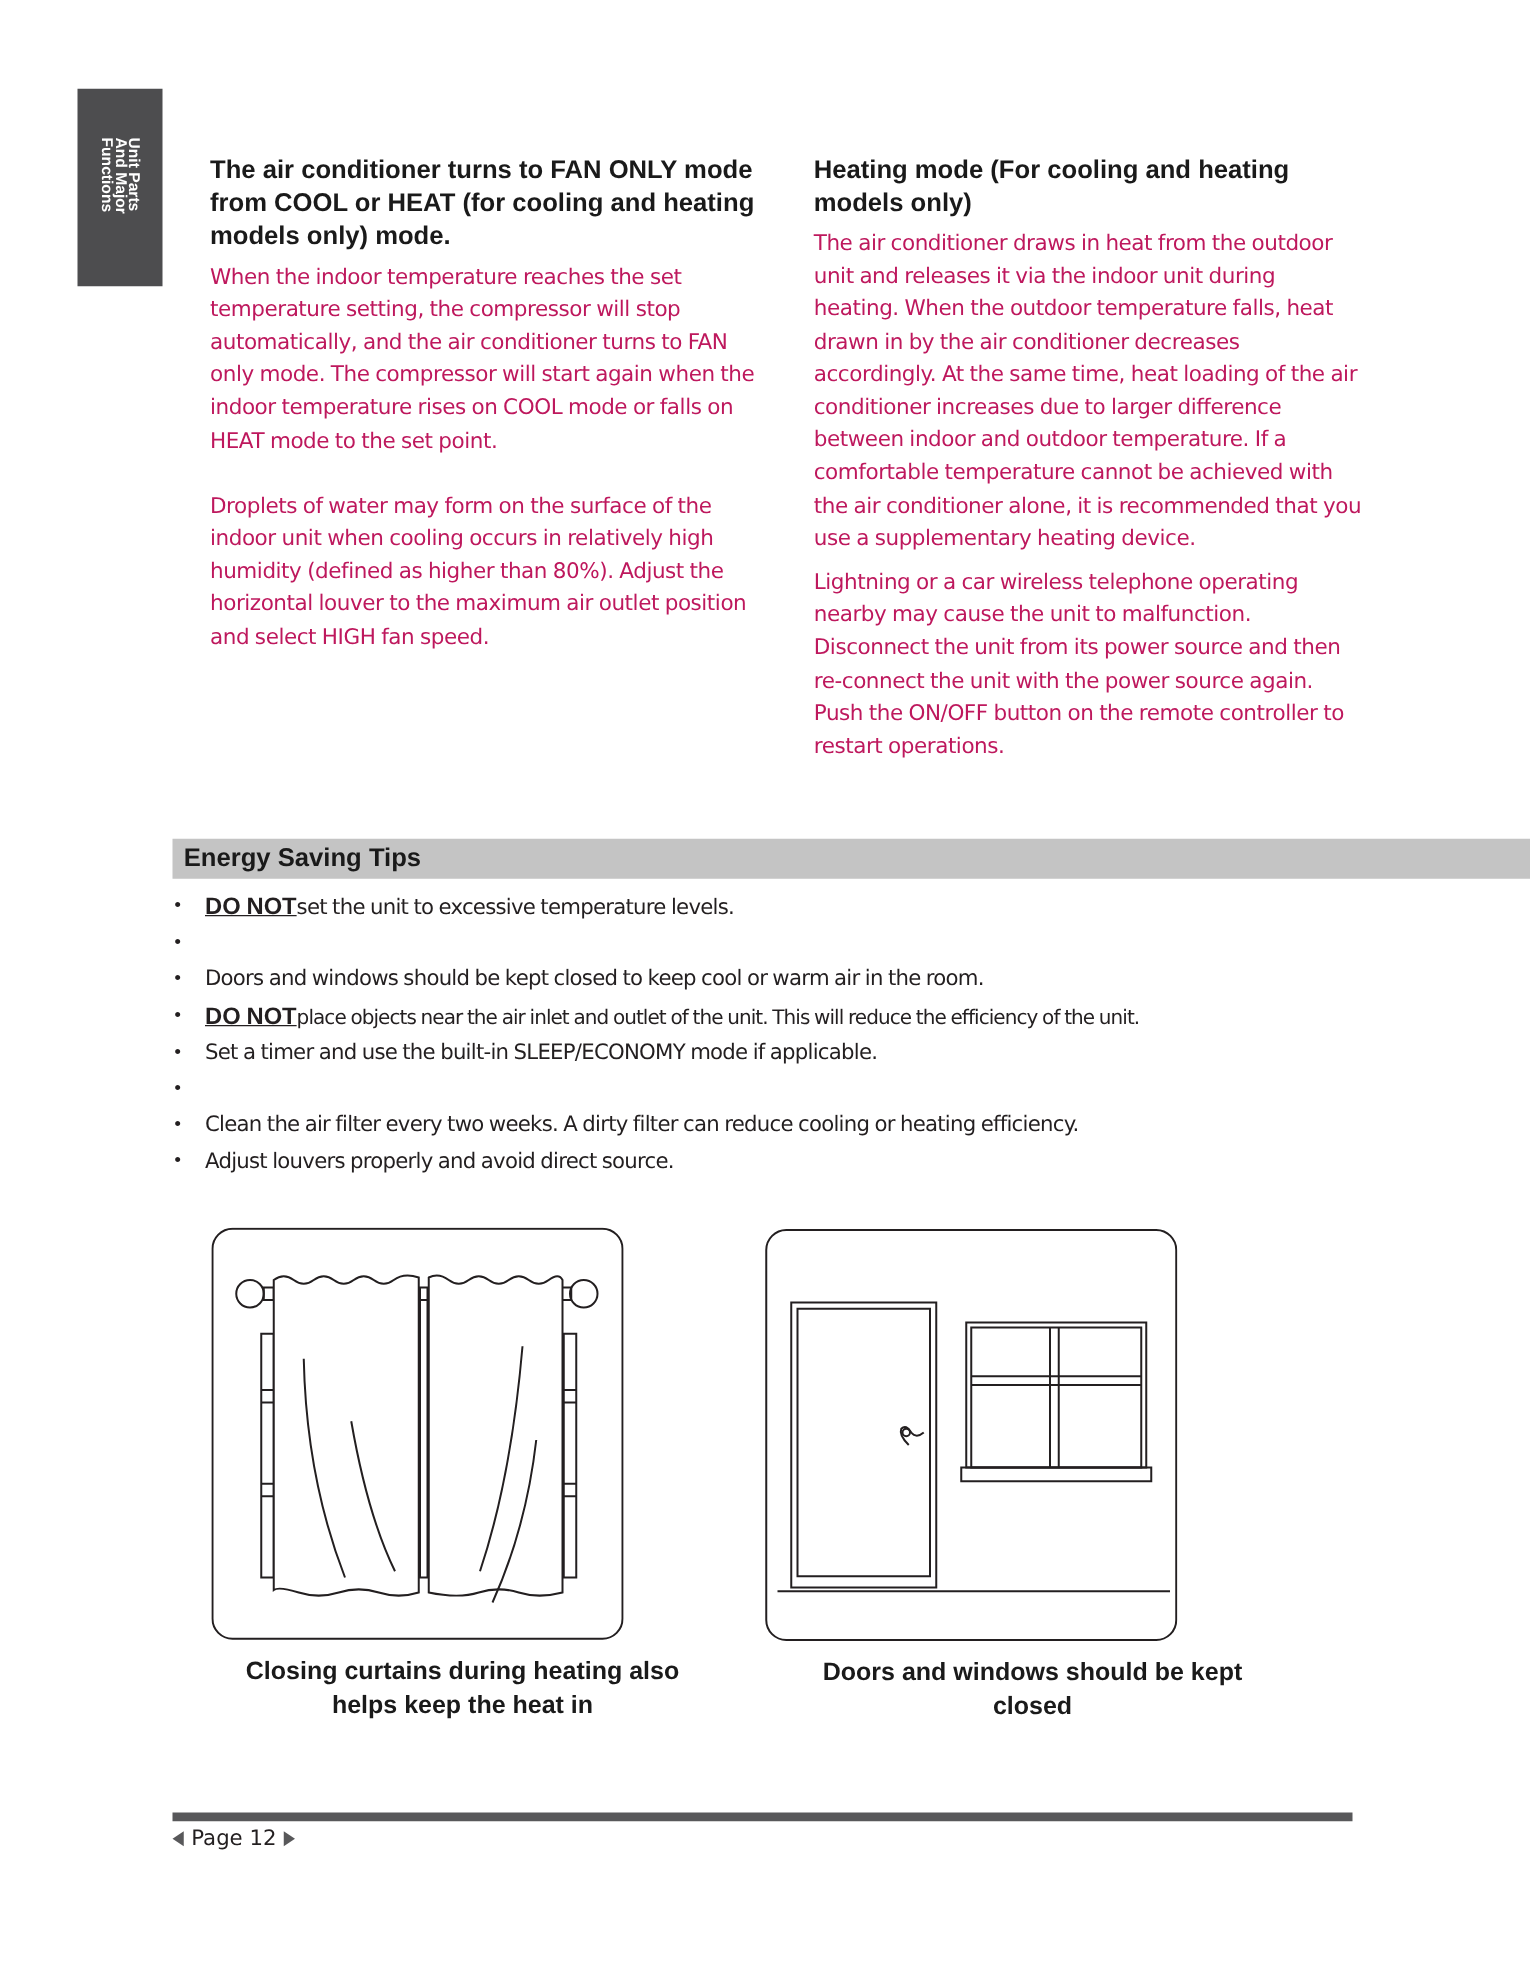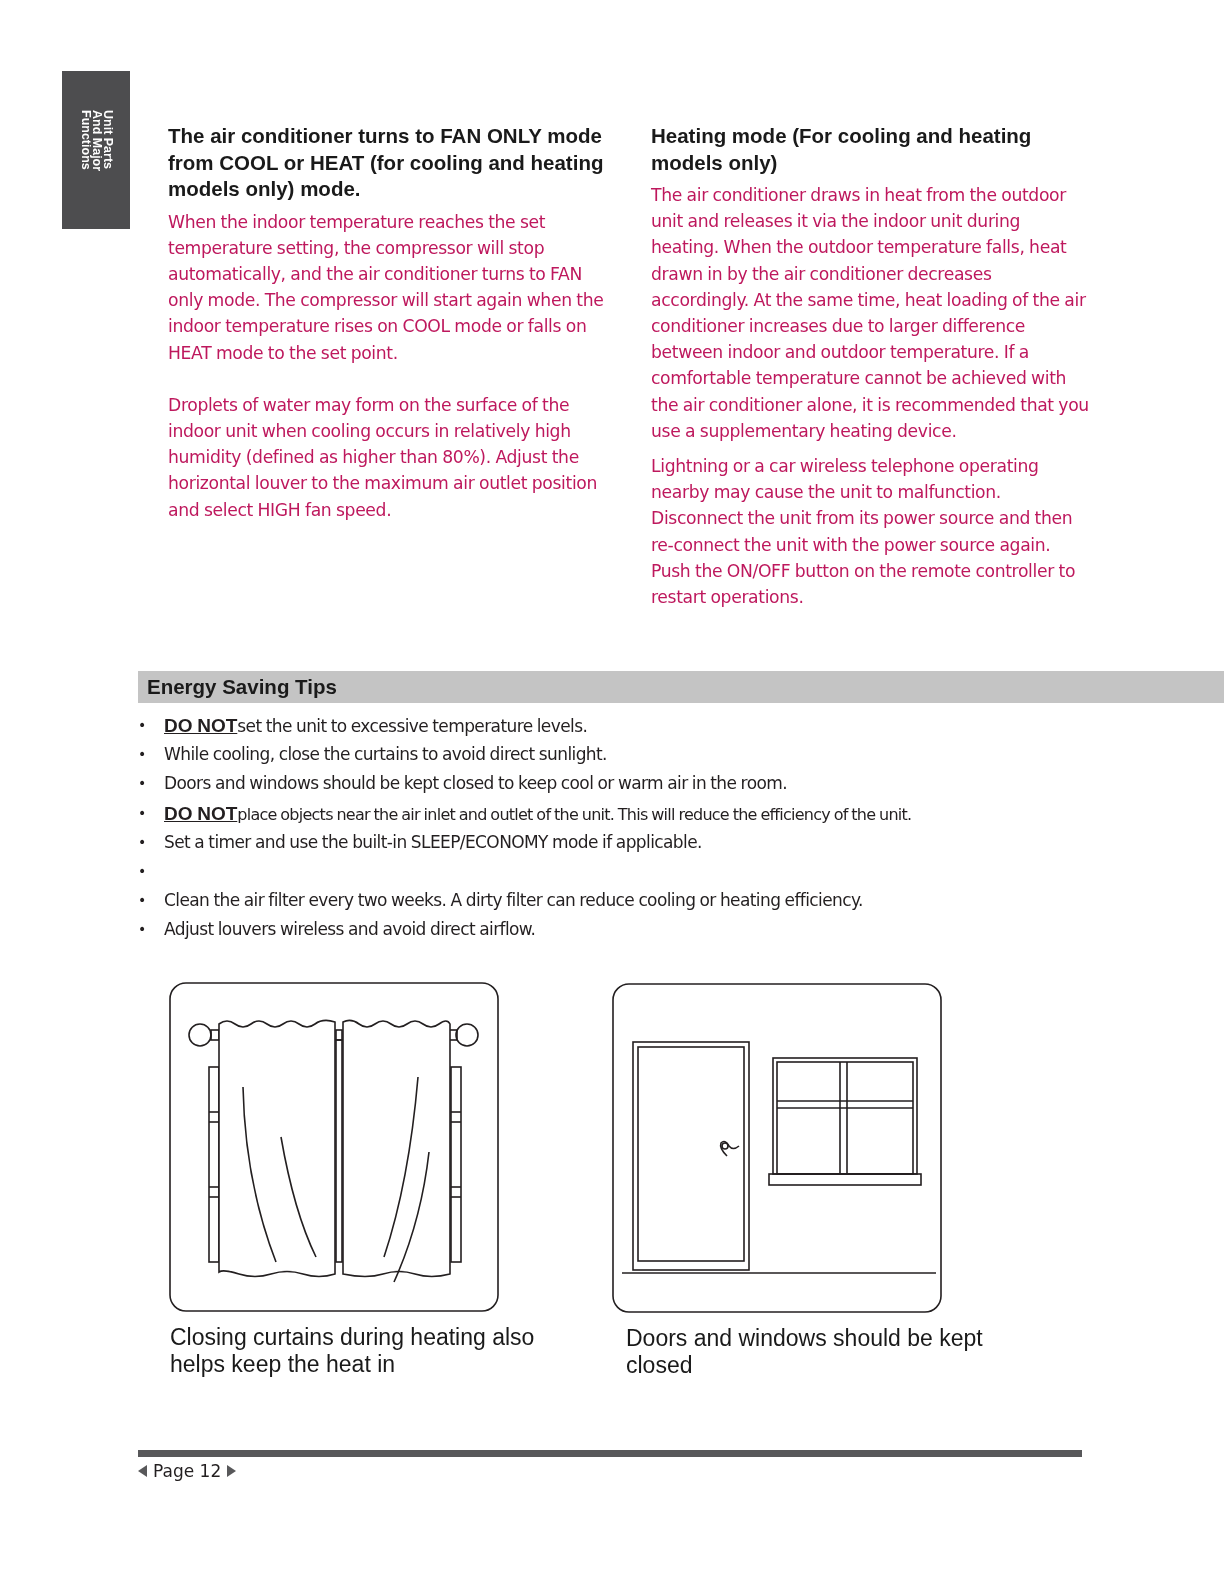--- a/index.html
+++ b/index.html
@@ -26,22 +26,22 @@
   .tips { position: absolute; left: 138px; top: 711px; width: 960px; margin: 0; padding: 0; list-style: none; }
   .tip { position: relative; padding-left: 26px; height: 29.2px; font-family: "DejaVu Sans", sans-serif;
          font-size: 17px; line-height: 29.2px; color: #231f20; letter-spacing: -0.6px; word-spacing: -0.6px; white-space: nowrap; }
   .tip.narrow { font-size: 16px; letter-spacing: -0.75px; }
   .bullet { position: absolute; left: 0; top: 0; width: 10px; font-size: 14px; }
   .dn { font-family: "Liberation Sans", sans-serif; font-weight: bold; text-decoration: underline;
         font-size: 19px; letter-spacing: 0; margin-right: 0; }
   .figure { position: absolute; width: 330px; height: 330px; }
   .fig-curtain { left: 169px; top: 982px; }
   .fig-door { left: 612px; top: 983px; }
-  .caption { position: absolute; font-family: "Liberation Sans", sans-serif; font-weight: normal;
-             font-size: 23px; line-height: 27px; color: #1a1a1a; width: 400px; }
+  .caption { position: absolute; font-family: "Liberation Sans", sans-serif; font-weight: bold;
+             font-size: 20px; line-height: 27px; color: #1a1a1a; width: 400px; text-align: center; }
   .cap-left { left: 170px; top: 1324px; }
   .cap-right { left: 626px; top: 1325px; }
   .footer-bar { position: absolute; left: 138px; top: 1450px; width: 944px; height: 7px; background: #58585a; }
   .footer { position: absolute; left: 138px; top: 1461px; font-family: "DejaVu Sans", sans-serif;
             font-size: 17px; color: #231f20; display: flex; align-items: center; gap: 6px; }
   .tri { display: inline-block; width: 0; height: 0; border-top: 6px solid transparent; border-bottom: 6px solid transparent; }
   .tri-left { border-right: 9px solid #58585a; }
   .tri-right { border-left: 9px solid #58585a; }
 </style>
 </head>
@@ -64,27 +64,27 @@
   <p class="p">The air conditioner draws in heat from the outdoor unit and releases it via the indoor unit during heating. When the outdoor temperature falls, heat drawn in by the air conditioner decreases accordingly. At the same time, heat loading of the air conditioner increases due to larger difference between indoor and outdoor temperature. If a comfortable temperature cannot be achieved with the air conditioner alone, it is recommended that you use a supplementary heating device.</p>
   <p class="p gap-s">Lightning or a car wireless telephone operating nearby may cause the unit to malfunction. Disconnect the unit from its power source and then re-connect the unit with the power source again. Push the ON/OFF button on the remote controller to restart operations.</p>
 </div>
 
 <div class="banner">
   <div class="banner-title">Energy Saving Tips</div>
 </div>
 
 <ul class="tips">
   <li class="tip"><span class="bullet">•</span><span class="dn">DO NOT</span><span>set the unit to excessive temperature levels.</span></li>
-  <li class="tip"><span class="bullet">•</span><span>While cooling, close the curtains to avoid direct sunlight.</span></li>
+  <li class="tip"><span class="bullet">•</span></li>
   <li class="tip"><span class="bullet">•</span><span>Doors and windows should be kept closed to keep cool or warm air in the room.</span></li>
   <li class="tip narrow"><span class="bullet">•</span><span class="dn">DO NOT</span><span>place objects near the air inlet and outlet of the unit. This will reduce the efficiency of the unit.</span></li>
   <li class="tip"><span class="bullet">•</span><span>Set a timer and use the built-in SLEEP/ECONOMY mode if applicable.</span></li>
   <li class="tip"><span class="bullet">•</span></li>
   <li class="tip"><span class="bullet">•</span><span>Clean the air filter every two weeks. A dirty filter can reduce cooling or heating efficiency.</span></li>
-  <li class="tip"><span class="bullet">•</span><span>Adjust louvers wireless and avoid direct airflow.</span></li>
+  <li class="tip"><span class="bullet">•</span><span>Adjust louvers properly and avoid direct source.</span></li>
 </ul>
 
 <svg class="figure fig-curtain" viewBox="0 0 330 330">
   <g fill="none" stroke="#231f20" stroke-width="1.6">
     <rect x="1" y="1" width="328" height="328" rx="16"></rect>
 
     <circle cx="31" cy="53" r="11"></circle>
     <circle cx="298" cy="53" r="11"></circle>
     <rect x="42" y="48" width="8" height="10"></rect>
     <rect x="280" y="48" width="8" height="10"></rect>

